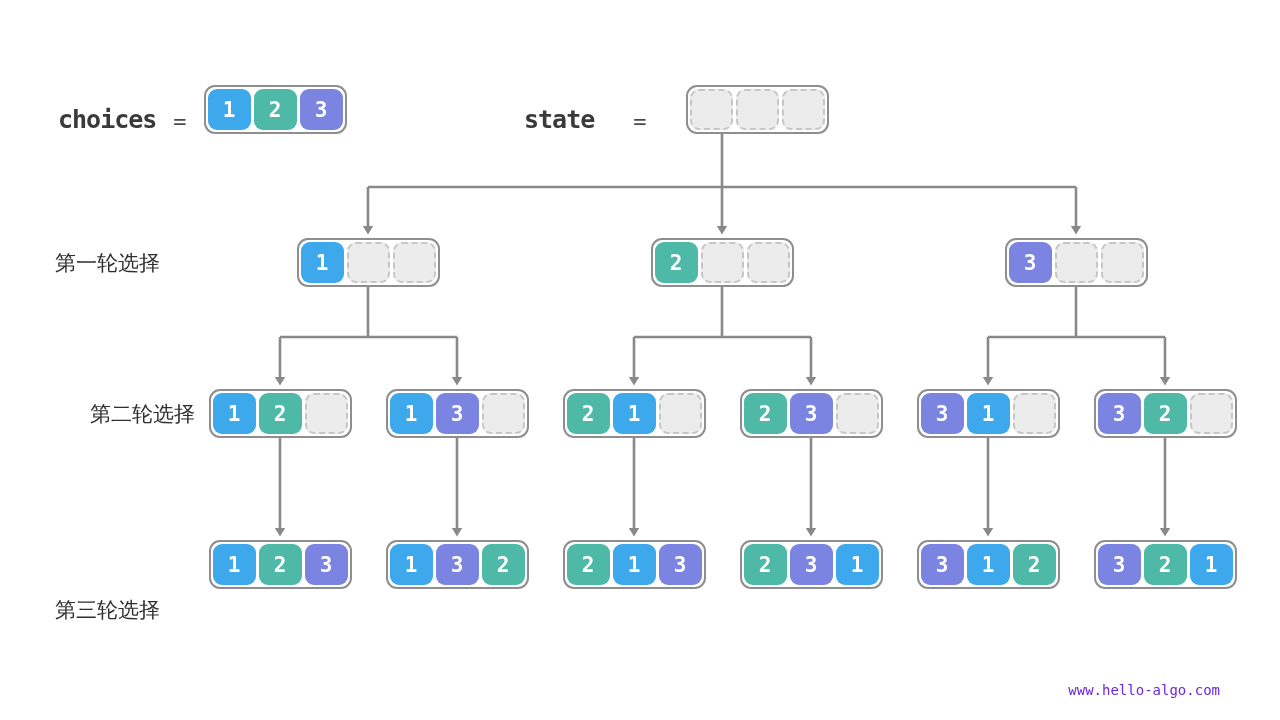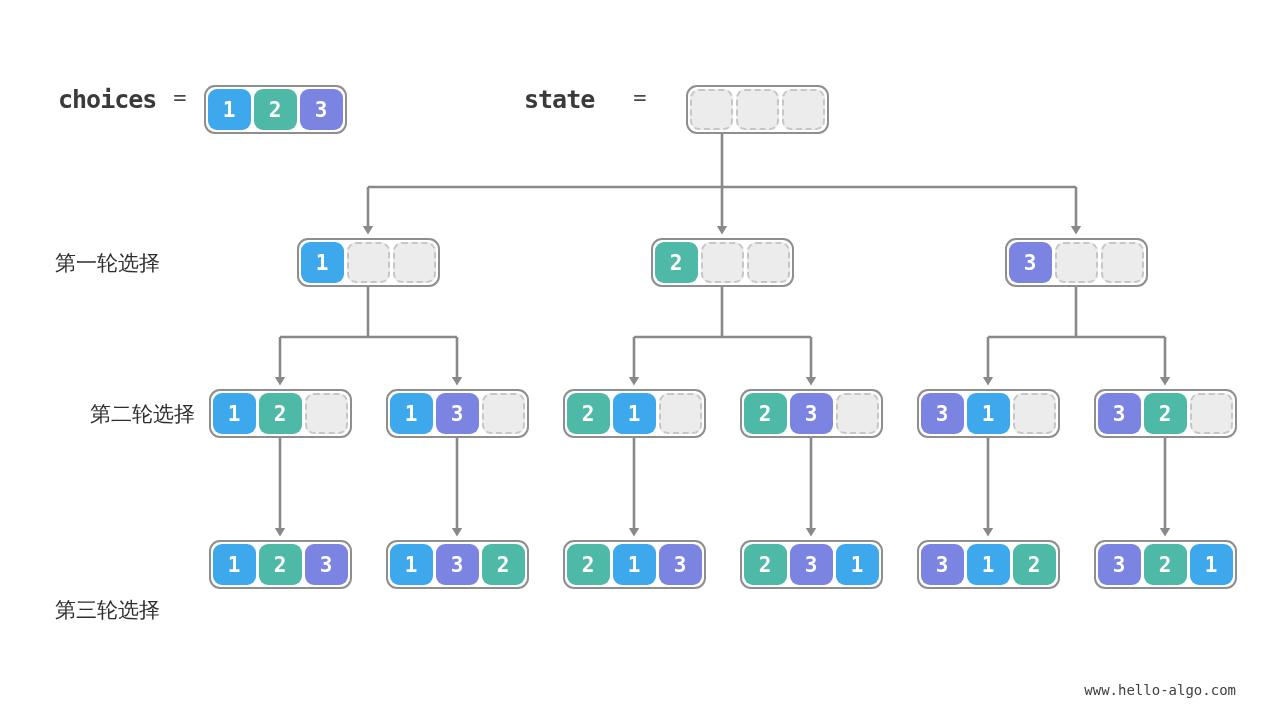--- a/index.html
+++ b/index.html
@@ -2,21 +2,21 @@
 <html><head>
 <meta charset="utf-8">
 <style>
   html,body{margin:0;padding:0;background:#ffffff;}
   .canvas{
     position:relative;width:1280px;height:720px;background:#ffffff;
     overflow:hidden;font-family:"DejaVu Sans","Liberation Sans",sans-serif;
   }
   #arrows{position:absolute;left:0;top:0;width:1280px;height:720px;z-index:0;}
   .hdr-group{
-    position:absolute;display:flex;align-items:flex-start;gap:17px;height:49px;z-index:1;
+    position:absolute;display:flex;align-items:flex-end;gap:17px;height:49px;z-index:1;
   }
   .hdr-label{
     font-family:"DejaVu Sans Mono","Liberation Mono",monospace;
     font-weight:bold;font-size:25px;color:#3a3a3a;letter-spacing:-1px;
   }
   .hdr-eq{
     font-family:"DejaVu Sans Mono","Liberation Mono",monospace;
     font-size:22px;color:#4a4a4a;
   }
   .sbox{
@@ -32,23 +32,23 @@
     font-weight:bold;font-size:21px;flex:0 0 auto;
   }
   .cell.empty{
     background:#ececec;border:2px dashed #c6c6c6;
   }
   .row-label{
     position:absolute;left:55px;width:140px;height:30px;line-height:30px;
     font-size:21px;color:#2e2e2e;z-index:1;white-space:nowrap;
   }
   .watermark{
-    position:absolute;right:44px;bottom:22px;
+    position:absolute;right:60px;bottom:22px;
     font-family:"DejaVu Sans Mono","Liberation Mono",monospace;
-    font-size:14px;color:#404040;z-index:1;margin-top:20px;
+    font-size:14px;color:#6d28d9;z-index:1;margin-top:20px;
   }
 </style>
 </head>
 <body>
 
 <div class="canvas">
 
   <svg id="arrows" viewBox="0 0 1280 720">
       <path d="M722,134L722,187M368,187L1076,187M368,187L368,226M722,187L722,226M1076,187L1076,226M368,287L368,337M280,337L457,337M280,337L280,377M457,337L457,377M722,287L722,337M634,337L811,337M634,337L634,377M811,337L811,377M1076,287L1076,337M988,337L1165,337M988,337L988,377M1165,337L1165,377M280,438L280,528M457,438L457,528M634,438L634,528M811,438L811,528M988,438L988,528M1165,438L1165,528" fill="none" stroke="#898989" stroke-width="2.6"></path>
       <polygon points="362.8,226 373.2,226 368,234.5" fill="#898989"></polygon>

